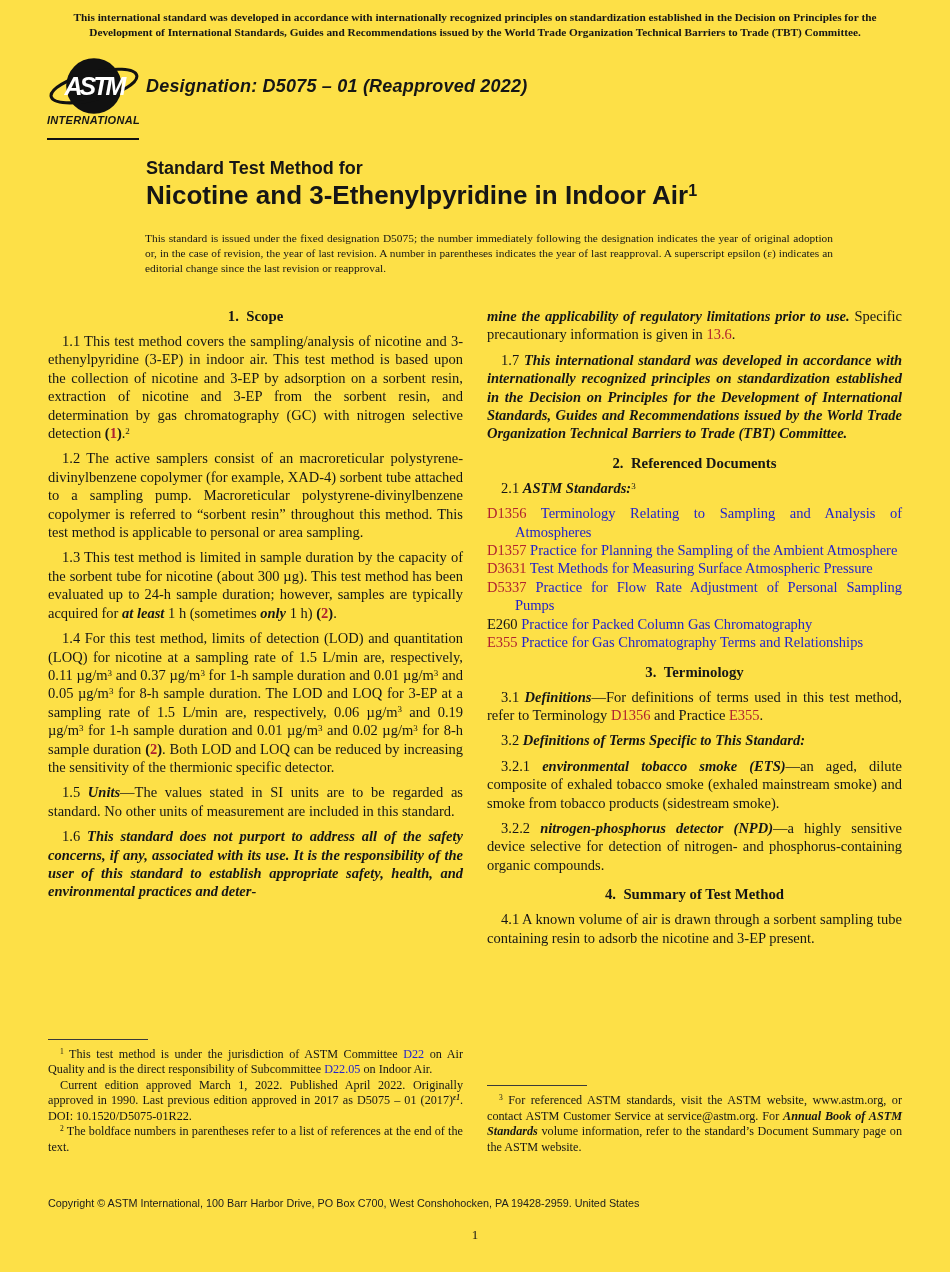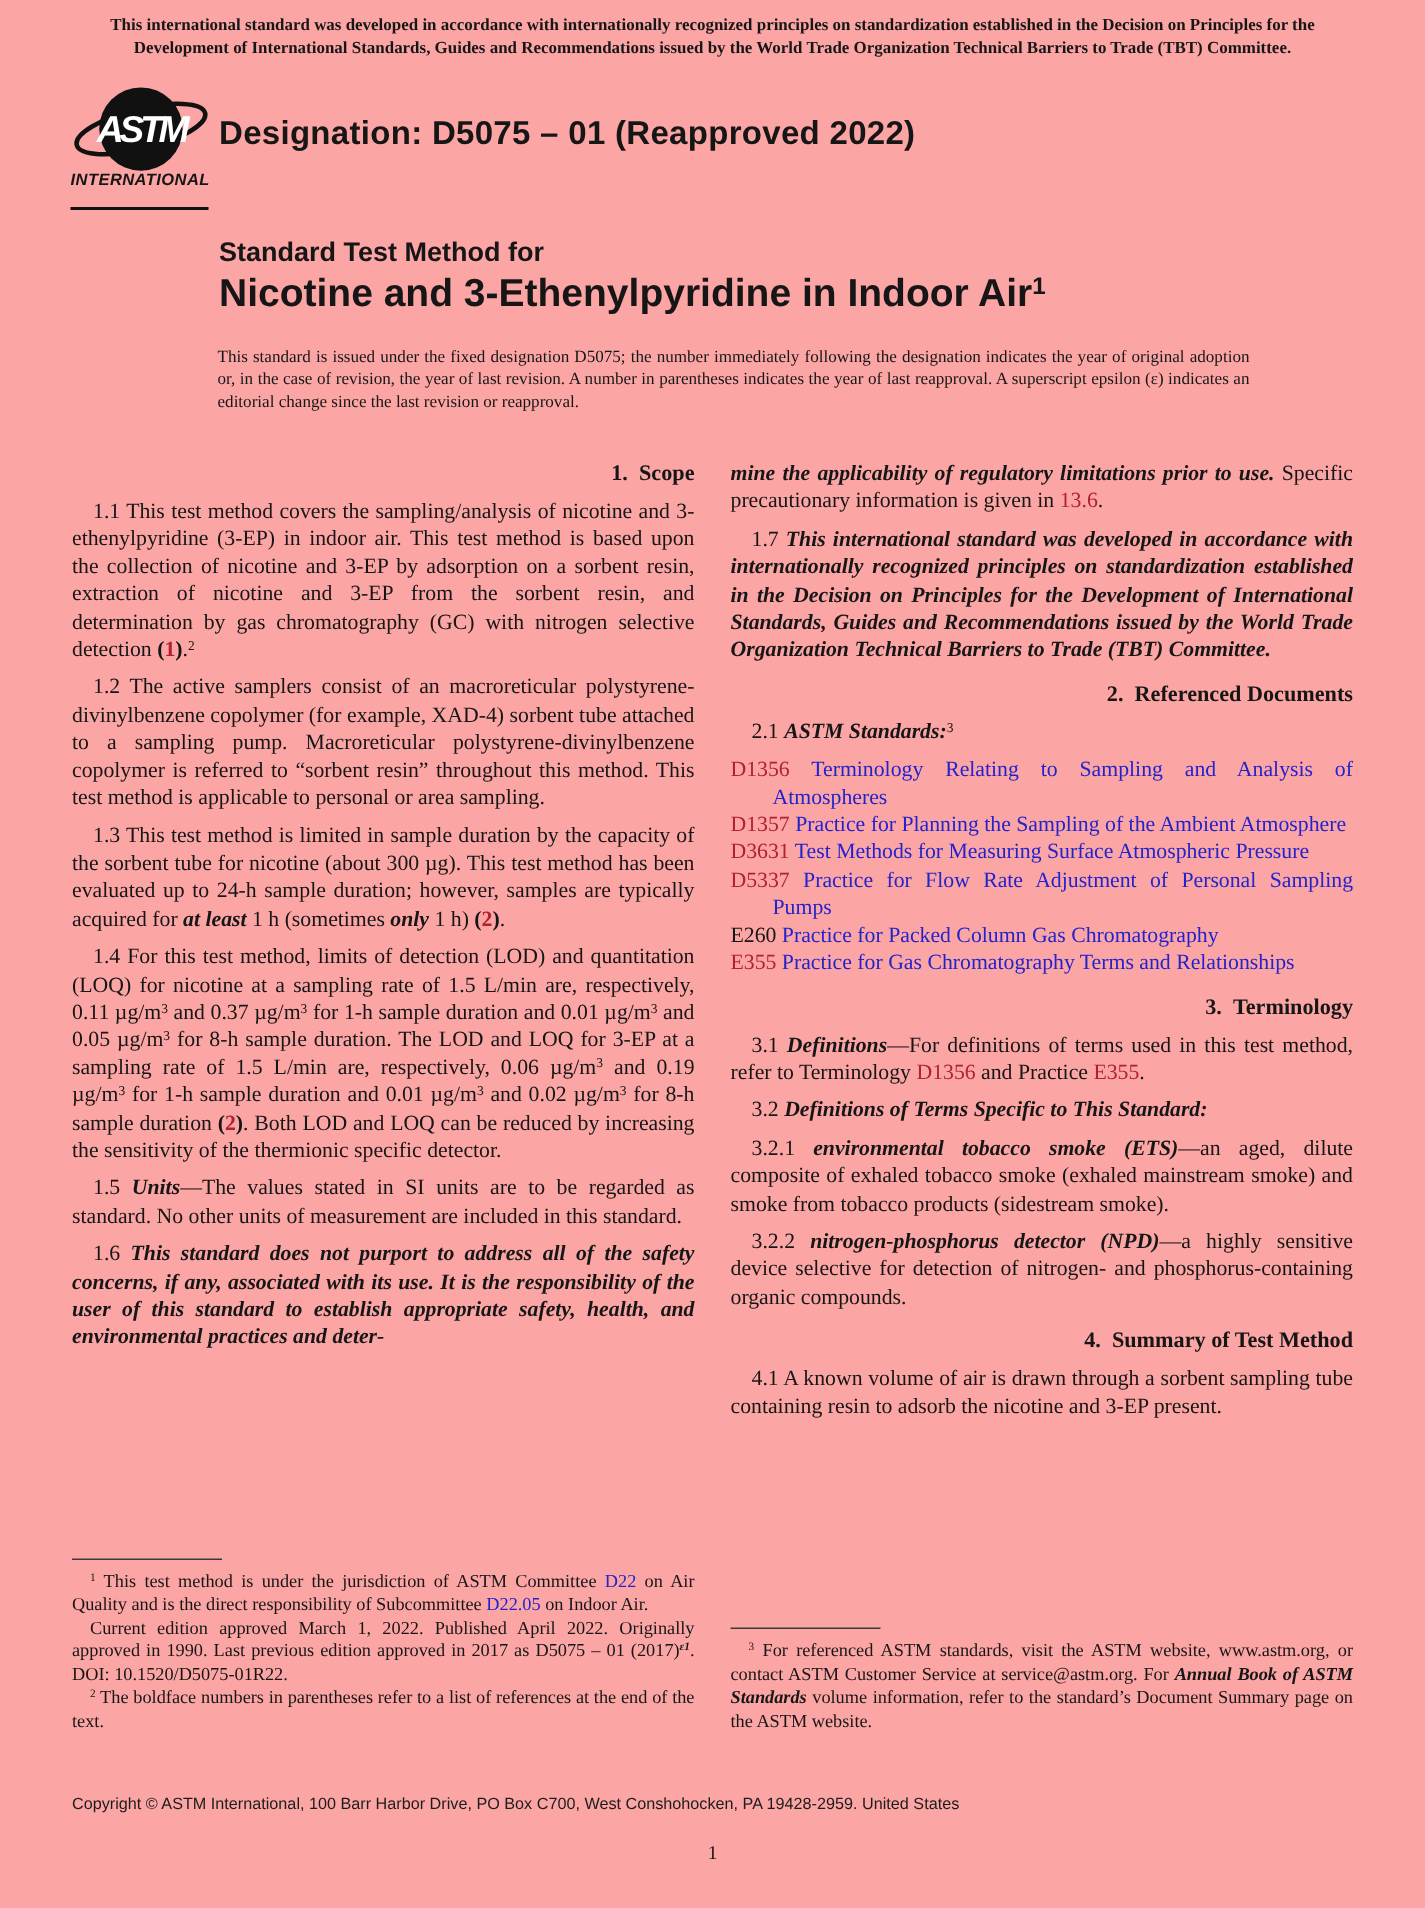--- a/index.html
+++ b/index.html
@@ -4,21 +4,21 @@
 <style>
   :root{
     --red:#b02230;
     --blue:#2323cc;
     --ink:#161616;
   }
   html,body{margin:0;padding:0;background:#e9e9e9;}
   .page{
     position:relative;
     width:950px;height:1272px;
-    background:#fca5a5;
+    background:#fde047;
     margin:0 auto;
     font-family:"Liberation Serif","DejaVu Serif",serif;
     color:var(--ink);
     overflow:hidden;
   }
   .top-notice{
     position:absolute;top:10px;left:50px;width:850px;
     text-align:center;font-weight:bold;
     font-size:11.3px;line-height:14.6px;
   }
@@ -28,42 +28,42 @@
   .logo-sub{
     font-family:"Liberation Sans",sans-serif;
     font-weight:bold;font-style:italic;
     font-size:11px;letter-spacing:.3px;
     border-bottom:2px solid #111;
     padding-bottom:12px;margin-top:-6px;width:92px;
   }
   .designation{
     position:absolute;top:76px;left:146px;
     font-family:"Liberation Sans",sans-serif;
-    font-weight:bold;font-size:22px;letter-spacing:.2px;
+    font-weight:bold;font-size:18px;letter-spacing:.2px;font-style:italic;
   }
   .title-block{
     position:absolute;top:156px;left:146px;width:700px;
     font-family:"Liberation Sans",sans-serif;font-weight:bold;
   }
   .title-l1{font-size:18px;line-height:25px;}
   .title-l2{font-size:26px;line-height:28px;}
   .issue-note{
     position:absolute;top:231px;left:145px;width:688px;
     font-size:11.4px;line-height:14.9px;text-align:justify;
   }
   .columns{
     position:absolute;top:307px;left:48px;width:854px;height:848px;
     display:flex;gap:24px;
   }
   .col{width:415px;display:flex;flex-direction:column;
     font-size:14.5px;line-height:18.4px;text-align:justify;}
   .col-foot{margin-top:auto;}
   .sec-h{
     font-weight:bold;font-size:14.8px;line-height:18px;
-    margin:11px 0 7px;text-align:right;
+    margin:11px 0 7px;text-align:center;
   }
   .col-main > .sec-h:first-child{margin-top:0;}
   .para{margin:0 0 7px;text-indent:14px;}
   .para.cont{text-indent:0;}
   .ref{margin:0;padding-left:28px;text-indent:-28px;}
   .fnrule{border:0;border-top:1.4px solid #3a3a3a;width:100px;margin:0 0 7px;}
   .fn{font-size:12.2px;line-height:15.5px;margin:0;text-indent:12px;text-align:justify;}
   .copyright{
     position:absolute;top:1197px;left:48px;width:854px;
     font-family:"Liberation Sans",sans-serif;font-size:10.8px;color:#1c1c1c;

